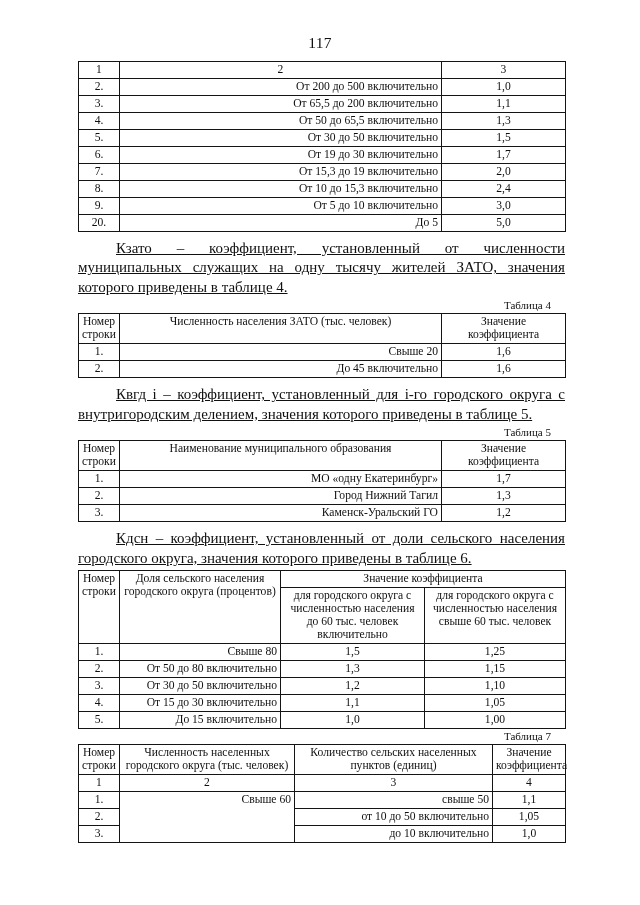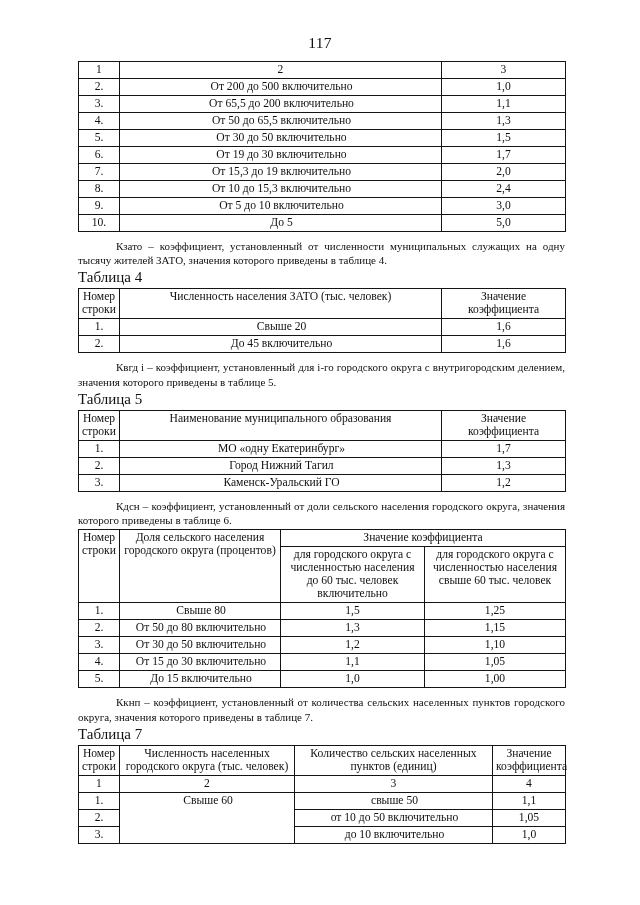--- a/index.html
+++ b/index.html
@@ -37,34 +37,36 @@
     font-size: 11.6px;
     line-height: 1.12;
   }
   table.doc td, table.doc th {
     border: 1px solid #141414;
     padding: 1px 3px 2px 3px;
     vertical-align: top;
     font-weight: normal;
   }
   .c { text-align: center; }
-  .l { text-align: center; padding-left: 5px !important; margin-left: 36px; }
+  .l { text-align: right; padding-left: 5px !important; margin-left: 36px; }
   p.para {
-    font-size: 11px;
+    font-size: 15px;
     line-height: 1.30;
     text-align: justify;
     text-indent: 38px;
     margin: 7px 0 2px 0;
     hyphens: none;
+    text-decoration: underline;
   }
   p.para.lastjust {
     text-align-last: left;
   }
   .tbl-caption {
-    font-size: 15px;
+    font-size: 11px;
+    text-align: right;
     margin: 1px 12px 2px 0;
     padding-right: 2px;
   }
   .hdr-cell { text-align: center; vertical-align: middle; }
 </style>
 </head>
 <body>
 
 <div class="page">
 
@@ -118,21 +120,21 @@
           <td class="c">8.</td>
           <td class="l">От 10 до 15,3 включительно</td>
           <td class="c">2,4</td>
         </tr>
         <tr>
           <td class="c">9.</td>
           <td class="l">От 5 до 10 включительно</td>
           <td class="c">3,0</td>
         </tr>
         <tr>
-          <td class="c">10.</td>
+          <td class="c">20.</td>
           <td class="l">До 5</td>
           <td class="c">5,0</td>
         </tr>
       </tbody>
     </table>
 
     <p class="para lastjust">Кзато – коэффициент, установленный от численности муниципальных служащих на одну тысячу жителей ЗАТО, значения которого приведены в таблице 4.</p>
     <div class="tbl-caption">Таблица 4</div>
 
     <table class="doc">
@@ -238,21 +240,20 @@
         </tr>
         <tr>
           <td class="c">5.</td>
           <td class="l">До 15 включительно</td>
           <td class="c">1,0</td>
           <td class="c">1,00</td>
         </tr>
       </tbody>
     </table>
 
-    <p class="para lastjust">Ккнп – коэффициент, установленный от количества сельских населенных пунктов городского округа, значения которого приведены в таблице 7.</p>
     <div class="tbl-caption">Таблица 7</div>
 
     <table class="doc">
       <colgroup>
           <col style="width:41px">
           <col style="width:175px">
           <col style="width:198px">
           <col style="width:73px">
         </colgroup>
       <tbody>

